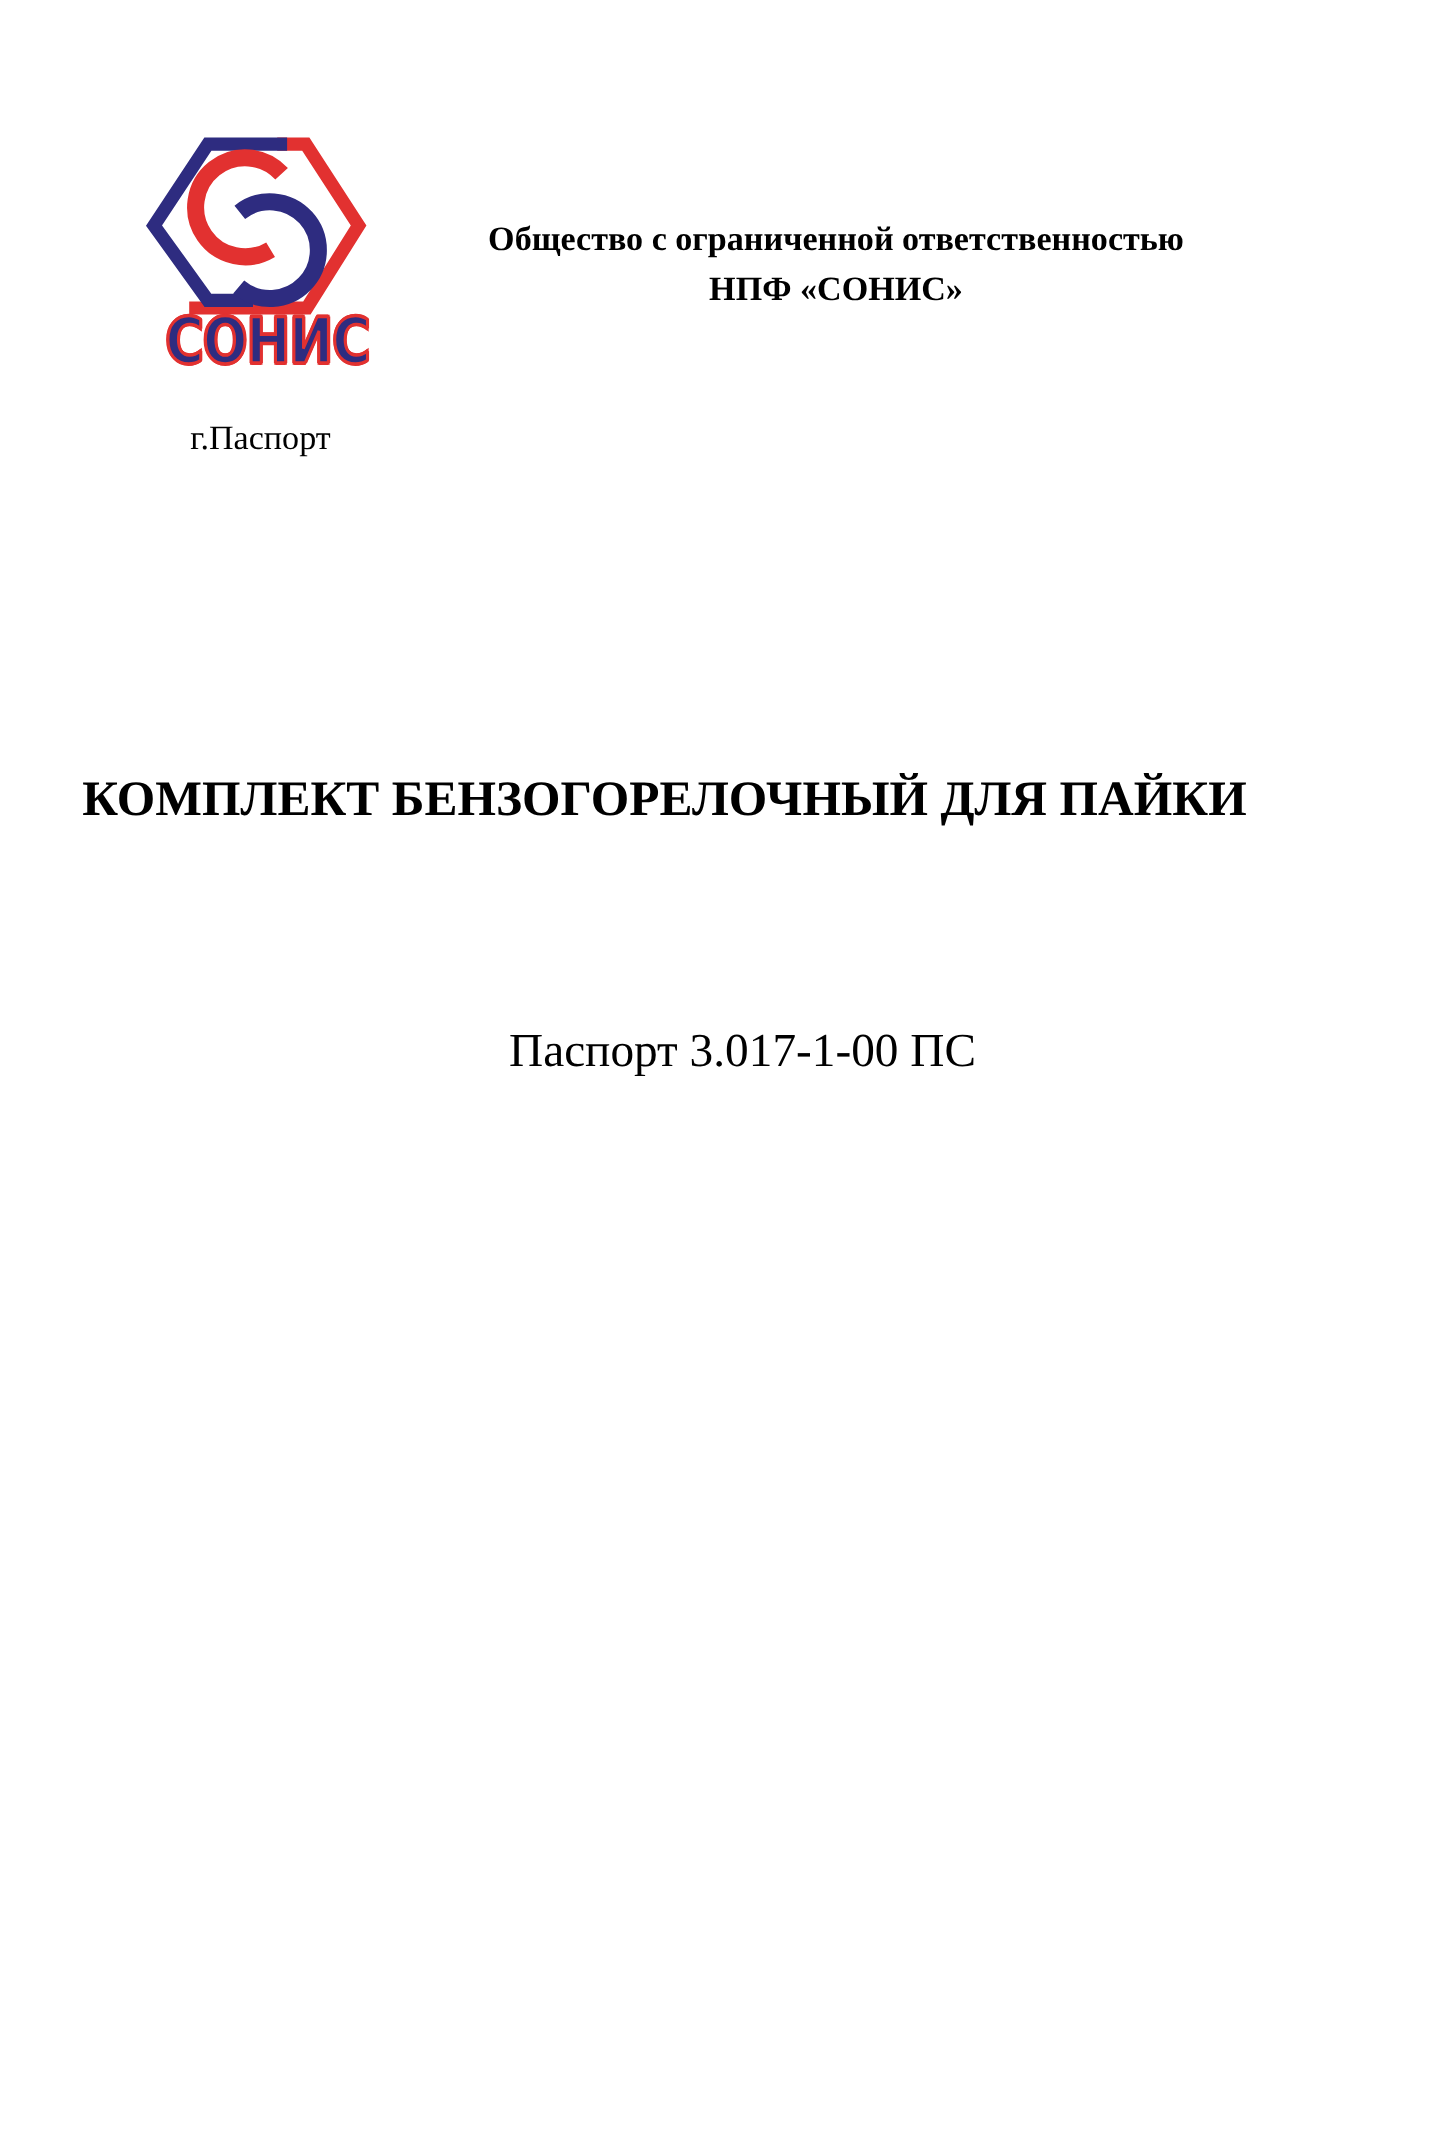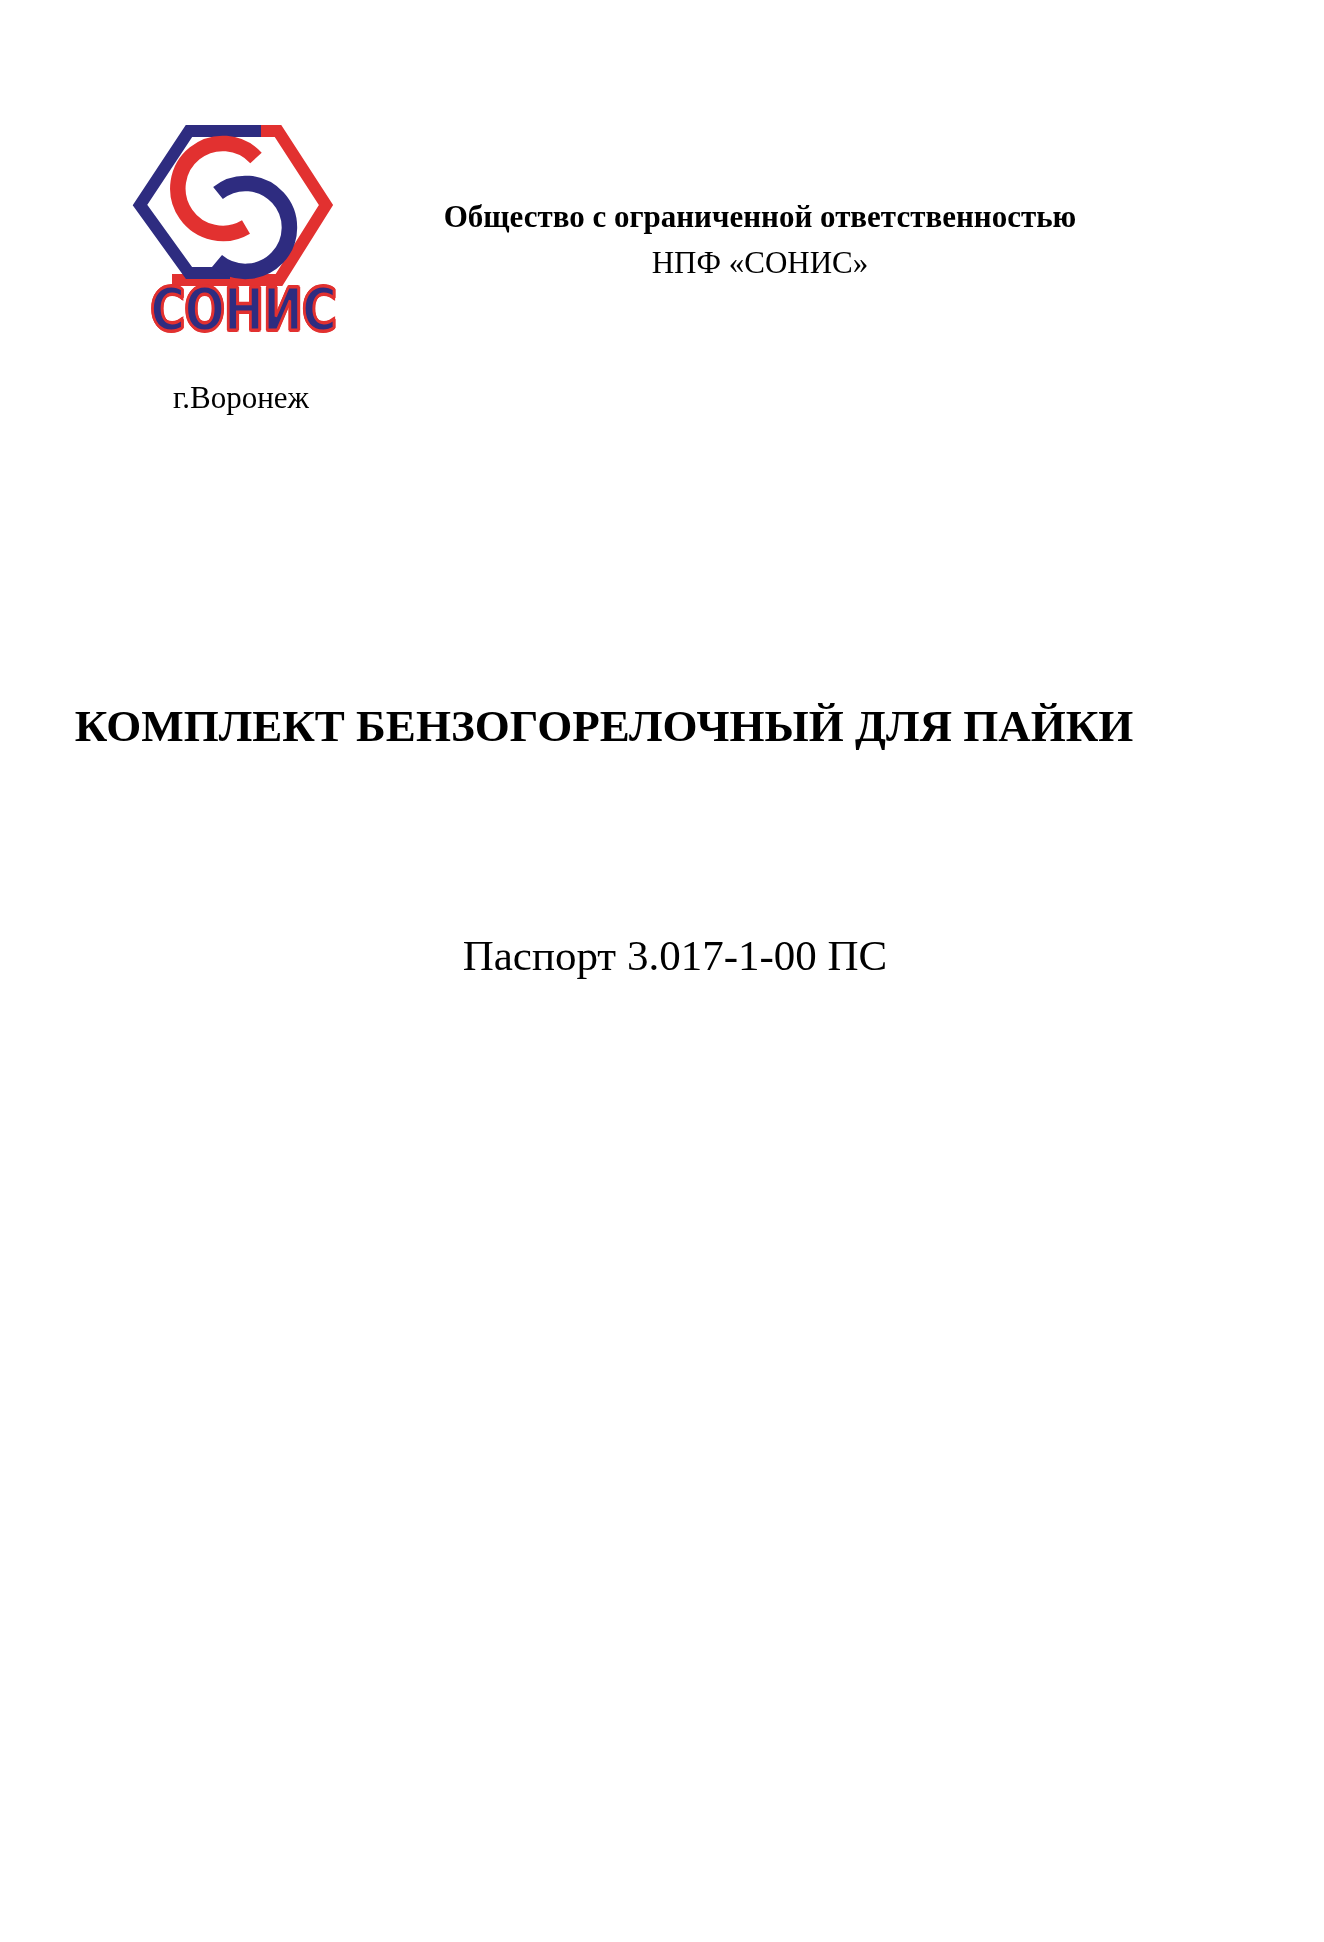--- a/index.html
+++ b/index.html
@@ -34,21 +34,21 @@
     line-height: 1.15;
     white-space: nowrap;
     font-family: Liberation Serif, serif;
   }
   .company-line2 {
     position: absolute;
     top: 245px;
     left: 0;
     width: 100%;
     font-size: 31px;
-    font-weight: normal;
+    font-weight: bold;
     line-height: 1.15;
     white-space: nowrap;
   }
 
   
   .logo-box {
     left: 132px;
     top: 121px;
     width: 204px;
     height: 230px;
@@ -129,17 +129,17 @@
 
     <path class="seg-blue" d="M 98,152 L 57,152 L 8,84 L 57,10 L 129,10" stroke-linejoin="miter" stroke-linecap="butt"></path>
 
     <path class="arc-red" d="M 124,37 A 45 45 0 1 0 114,106" stroke-linecap="butt"></path>
 
     <path class="arc-blue" d="M 86,72 A 44 44 0 1 1 85,140" stroke-linecap="butt"></path>
   </svg>
   <div class="logo-wordmark">СОНИС</div>
 </div>
 
-<div class="abs city-line">г.Воронеж</div>
+<div class="abs city-line">г.Паспорт</div>
 
 <div class="abs doc-title">КОМПЛЕКТ БЕНЗОГОРЕЛОЧНЫЙ ДЛЯ ПАЙКИ</div>
 
 <div class="abs doc-subtitle">Паспорт 3.017-1-00 ПС</div>
 
 </body></html>

